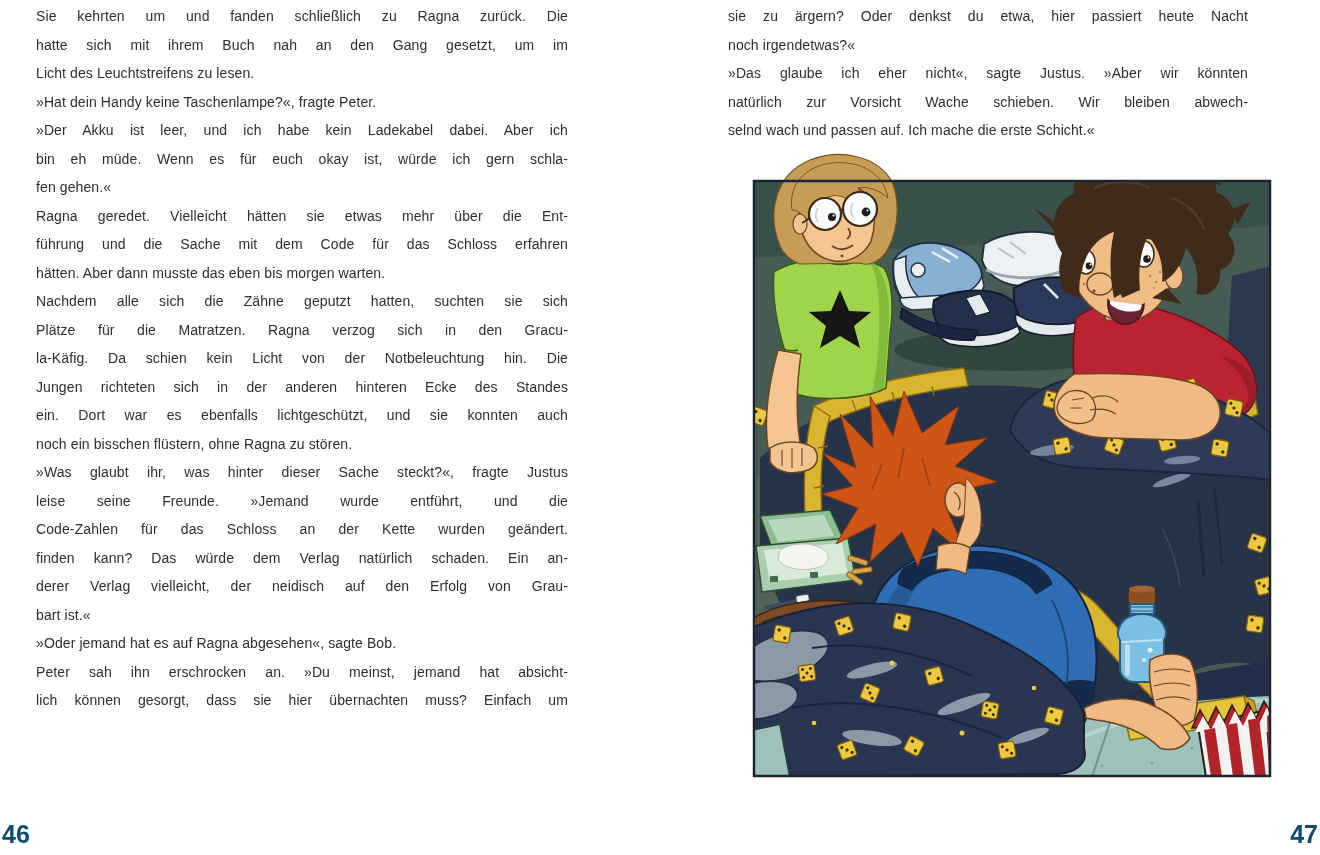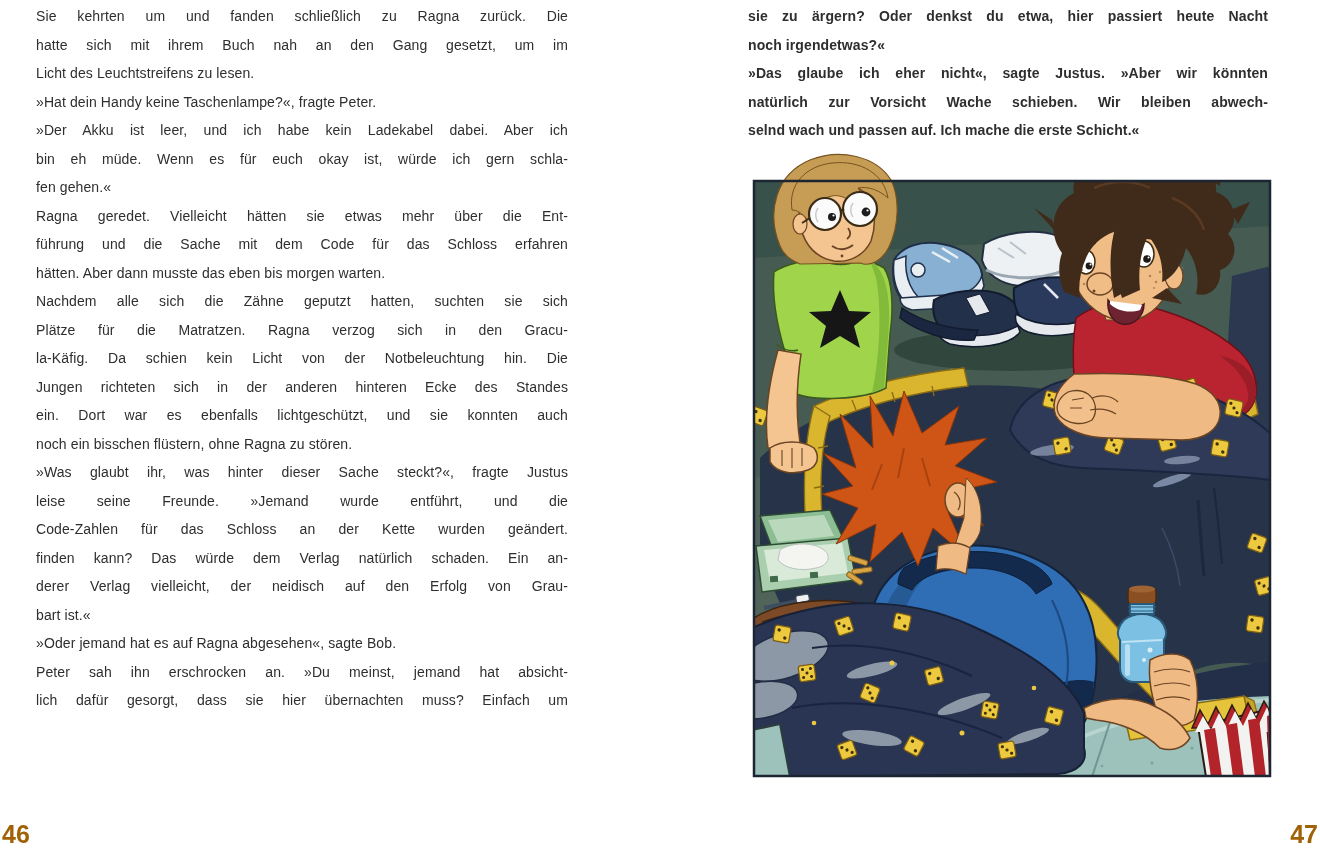--- a/index.html
+++ b/index.html
@@ -1,23 +1,23 @@
 <!DOCTYPE html>
 <html><head>
 <meta charset="utf-8">
 <style>
   html,body{margin:0;padding:0;background:#ffffff;}
   .spread{position:relative;width:1320px;height:855px;background:#ffffff;overflow:hidden;
           font-family:"Liberation Sans",sans-serif;color:#2e2e2e;}
   .text-col{position:absolute;top:2px;}
   .text-col.left{left:36px;width:532px;}
-  .text-col.right{left:748px;width:520px;font-weight:bold;}
+  .text-col.right{left:728px;width:520px;}
   .line{height:28.5px;line-height:28.5px;font-size:14px;overflow:hidden;letter-spacing:0.1px;white-space:normal;}
   .line.just{text-align:justify;text-align-last:justify;}
-  .pnum{position:absolute;bottom:6px;font-size:25px;font-weight:bold;color:#a16207;margin-top:30px;}
+  .pnum{position:absolute;bottom:6px;font-size:25px;font-weight:bold;color:#0c4a6e;margin-top:30px;}
   .pnum.l{left:2px;}
   .pnum.r{right:2px;}
   figure.illu{position:absolute;left:752px;top:148px;width:520px;height:631px;margin:0;padding:0;}
   figure.illu svg{display:block;}
 </style>
 </head>
 <body>
 
 <div class="spread">
 
@@ -39,21 +39,21 @@
       <div class="line just">ein. Dort war es ebenfalls lichtgeschützt, und sie konnten auch</div>
       <div class="line">noch ein bisschen flüstern, ohne Ragna zu stören.</div>
       <div class="line just">»Was glaubt ihr, was hinter dieser Sache steckt?«, fragte Justus</div>
       <div class="line just">leise seine Freunde. »Jemand wurde entführt, und die</div>
       <div class="line just">Code-Zahlen für das Schloss an der Kette wurden geändert.</div>
       <div class="line just">finden kann? Das würde dem Verlag natürlich schaden. Ein an-</div>
       <div class="line just">derer Verlag vielleicht, der neidisch auf den Erfolg von Grau-</div>
       <div class="line">bart ist.«</div>
       <div class="line">»Oder jemand hat es auf Ragna abgesehen«, sagte Bob.</div>
       <div class="line just">Peter sah ihn erschrocken an. »Du meinst, jemand hat absicht-</div>
-      <div class="line just">lich dafür gesorgt, dass sie hier übernachten muss? Einfach um</div>
+      <div class="line just">lich können gesorgt, dass sie hier übernachten muss? Einfach um</div>
     </div>
 
   <div class="text-col right">
       <div class="line just">sie zu ärgern? Oder denkst du etwa, hier passiert heute Nacht</div>
       <div class="line">noch irgendetwas?«</div>
       <div class="line just">»Das glaube ich eher nicht«, sagte Justus. »Aber wir könnten</div>
       <div class="line just">natürlich zur Vorsicht Wache schieben. Wir bleiben abwech-</div>
       <div class="line">selnd wach und passen auf. Ich mache die erste Schicht.«</div>
     </div>
 

